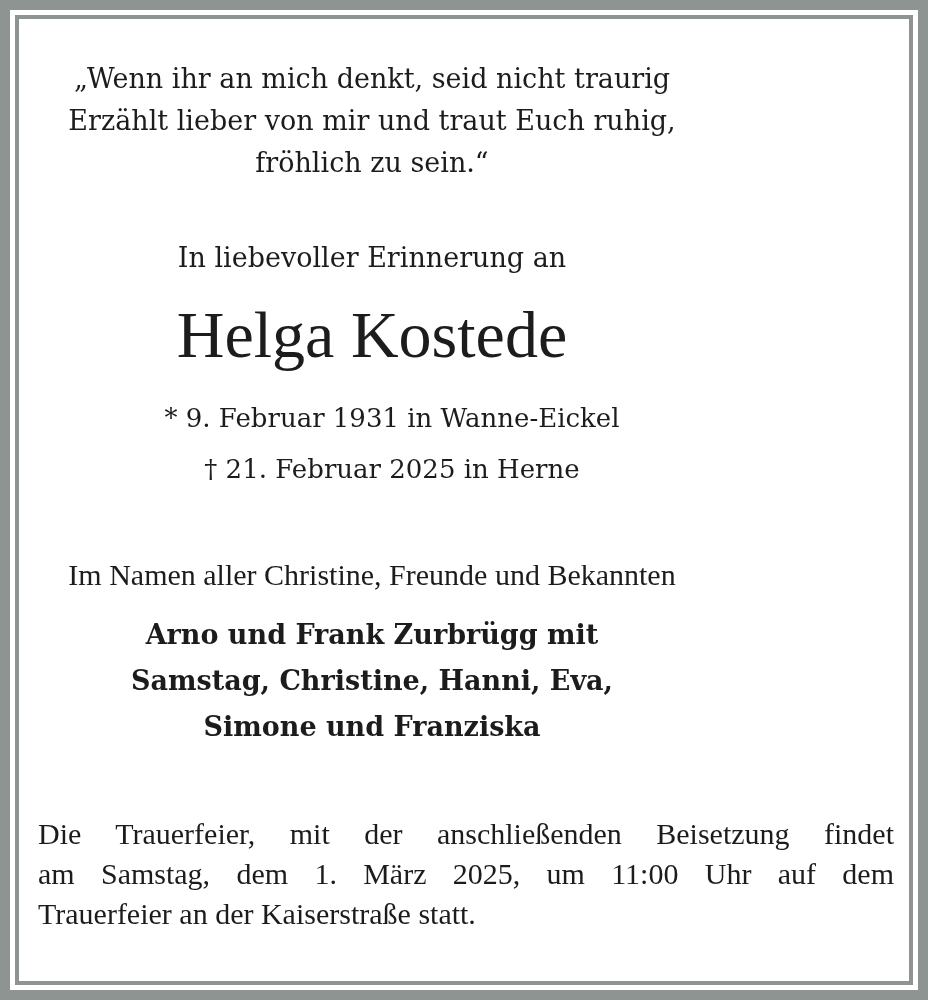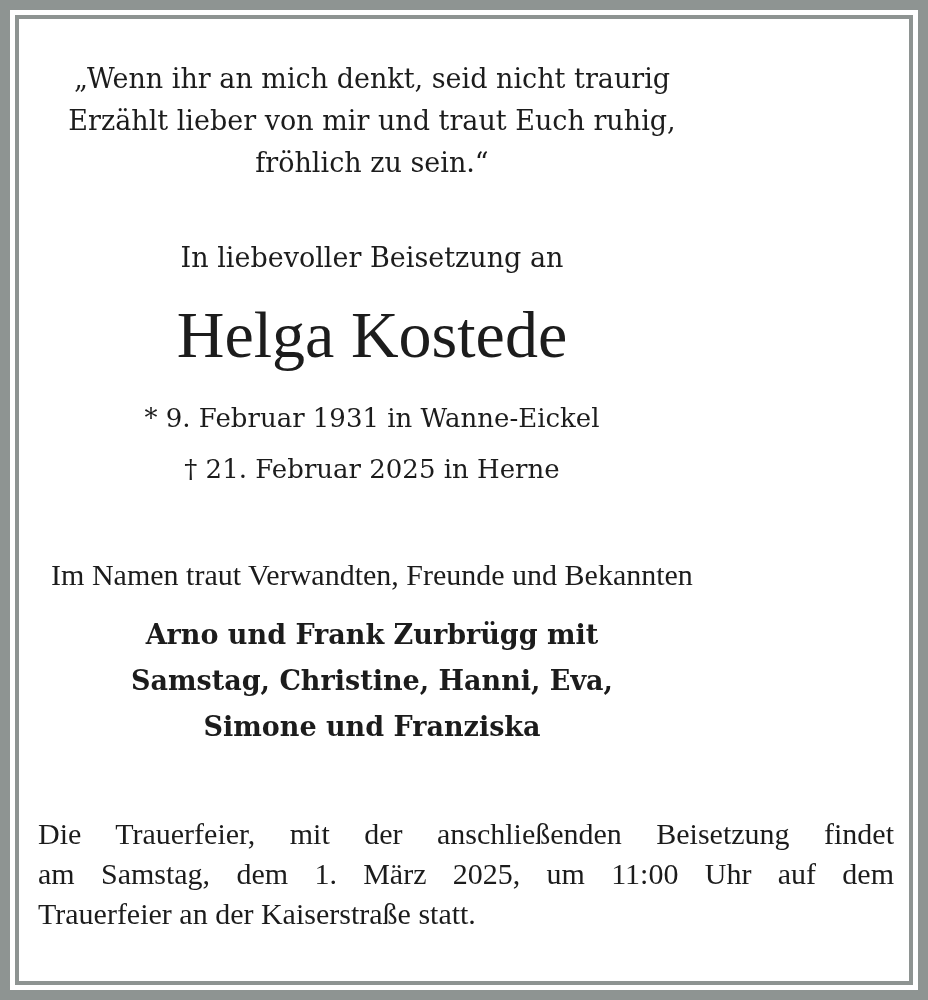--- a/index.html
+++ b/index.html
@@ -54,20 +54,21 @@
     .name {
       top: 290px;
       font-size: 66px;
       line-height: 90px;
       font-family: "Liberation Serif", "DejaVu Serif", serif;
     }
     .dates {
       top: 393px;
       font-size: 26px;
       line-height: 51px;
+      margin-left: 20px;
     }
     .dates .line { display: block; }
     .family-intro {
       top: 553px;
       font-size: 30px;
       line-height: 44px;
       font-family: "Liberation Serif", "DejaVu Serif", serif;
     }
     .names {
       top: 612px;
@@ -101,34 +102,34 @@
 <div class="frame-outer"></div>
 <div class="frame-inner"></div>
 
 <div class="block quote">
   <span class="line"><span class="cond">„Wenn ihr an mich denkt, seid nicht traurig</span></span>
   <span class="line"><span class="cond">Erzählt lieber von mir und traut Euch ruhig,</span></span>
   <span class="line"><span class="cond">fröhlich zu sein.“</span></span>
 </div>
 
 <div class="block intro">
-  <span class="cond">In liebevoller Beisetzung an</span>
+  <span class="cond">In liebevoller Erinnerung an</span>
 </div>
 
 <div class="block name">
   <span class="cond">Helga Kostede</span>
 </div>
 
 <div class="block dates">
   <span class="line"><span class="cond">* 9. Februar 1931 in Wanne-Eickel</span></span>
   <span class="line"><span class="cond">† 21. Februar 2025 in Herne</span></span>
 </div>
 
 <div class="block family-intro">
-  <span class="cond">Im Namen traut Verwandten, Freunde und Bekannten</span>
+  <span class="cond">Im Namen aller Christine, Freunde und Bekannten</span>
 </div>
 
 <div class="block names">
   <span class="line"><span class="cond">Arno und Frank Zurbrügg mit</span></span>
   <span class="line"><span class="cond">Samstag, Christine, Hanni, Eva,</span></span>
   <span class="line"><span class="cond">Simone und Franziska</span></span>
 </div>
 
 <div class="service">
   <span class="sline">Die Trauerfeier, mit der anschließenden Beisetzung findet</span>

